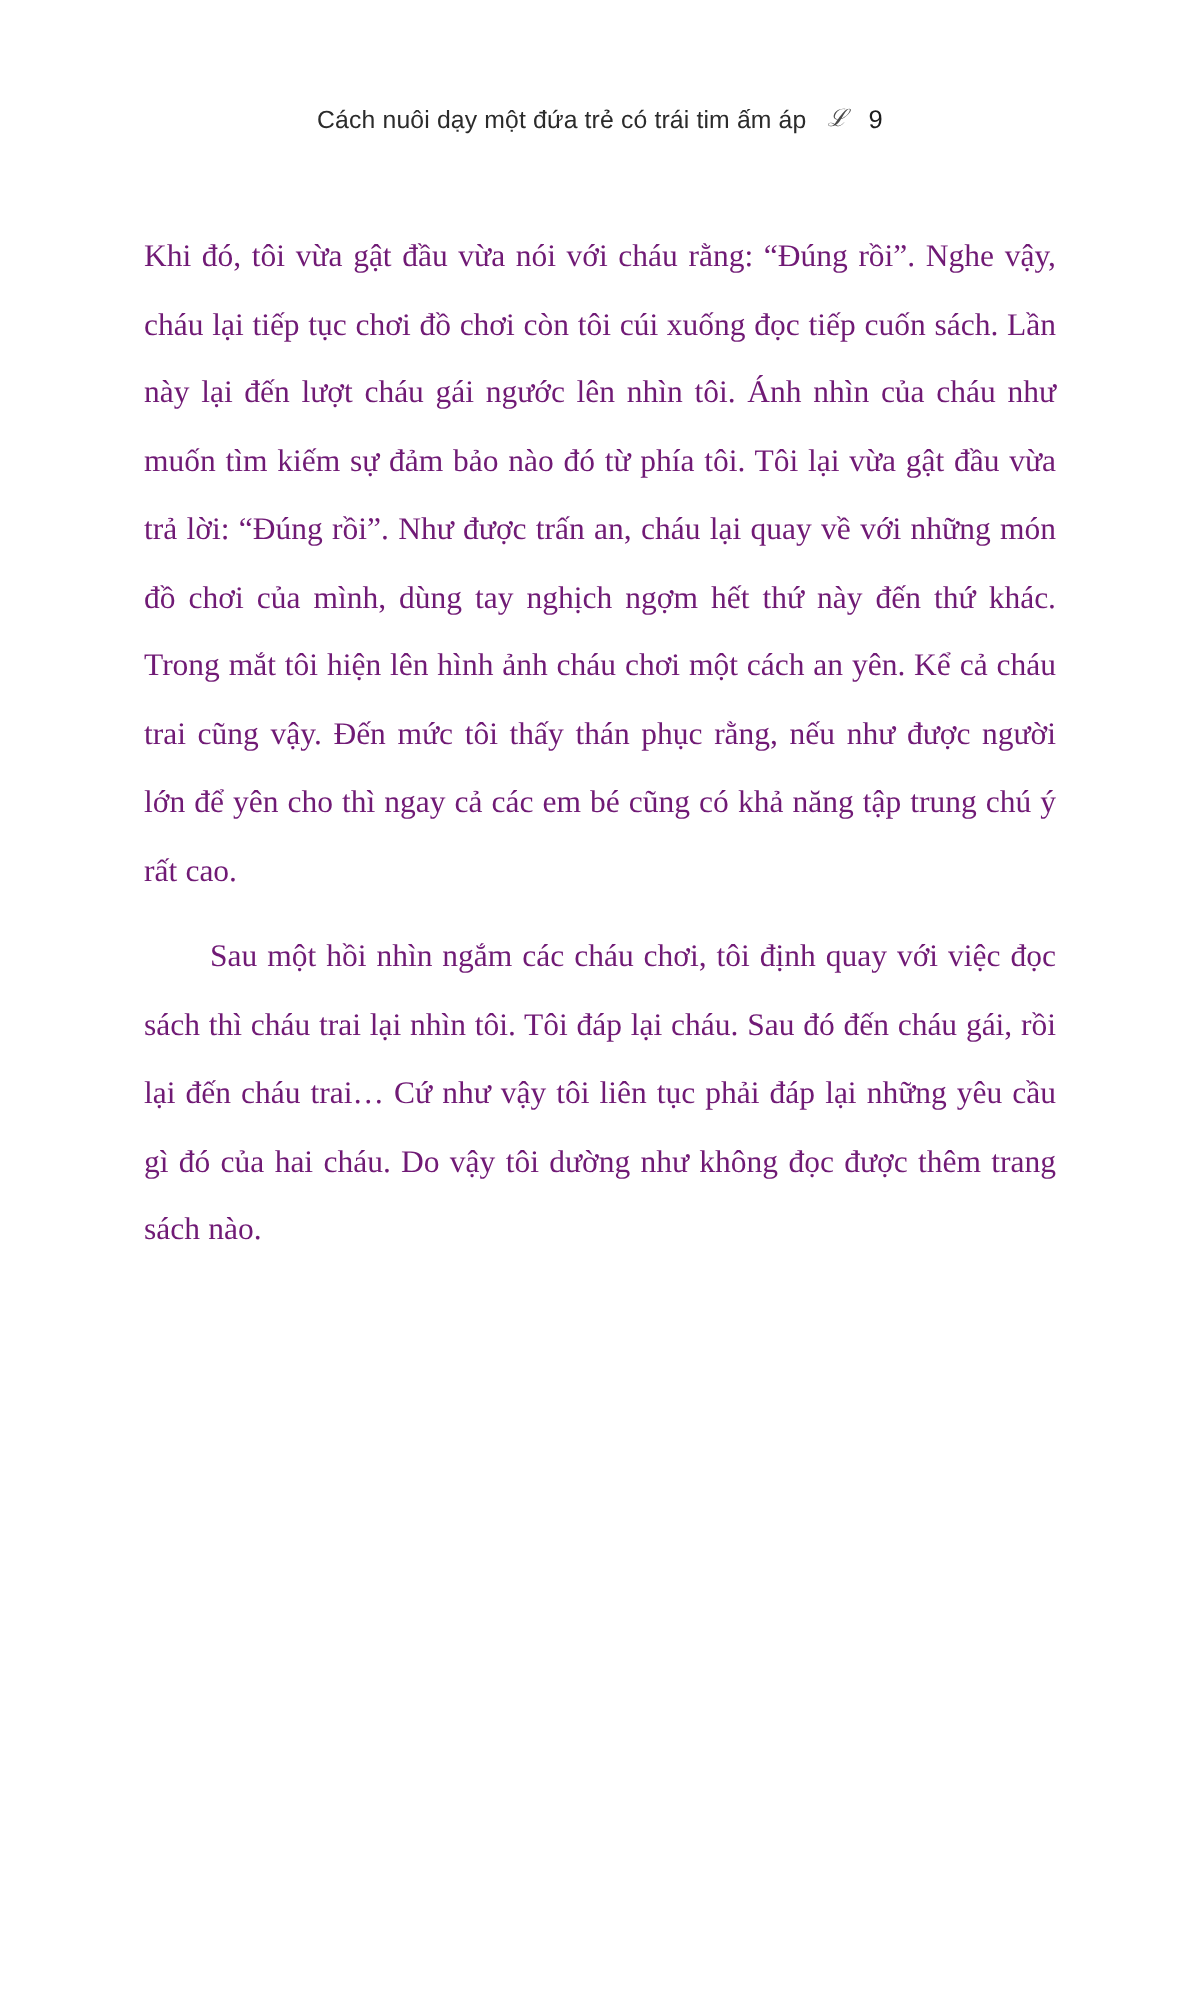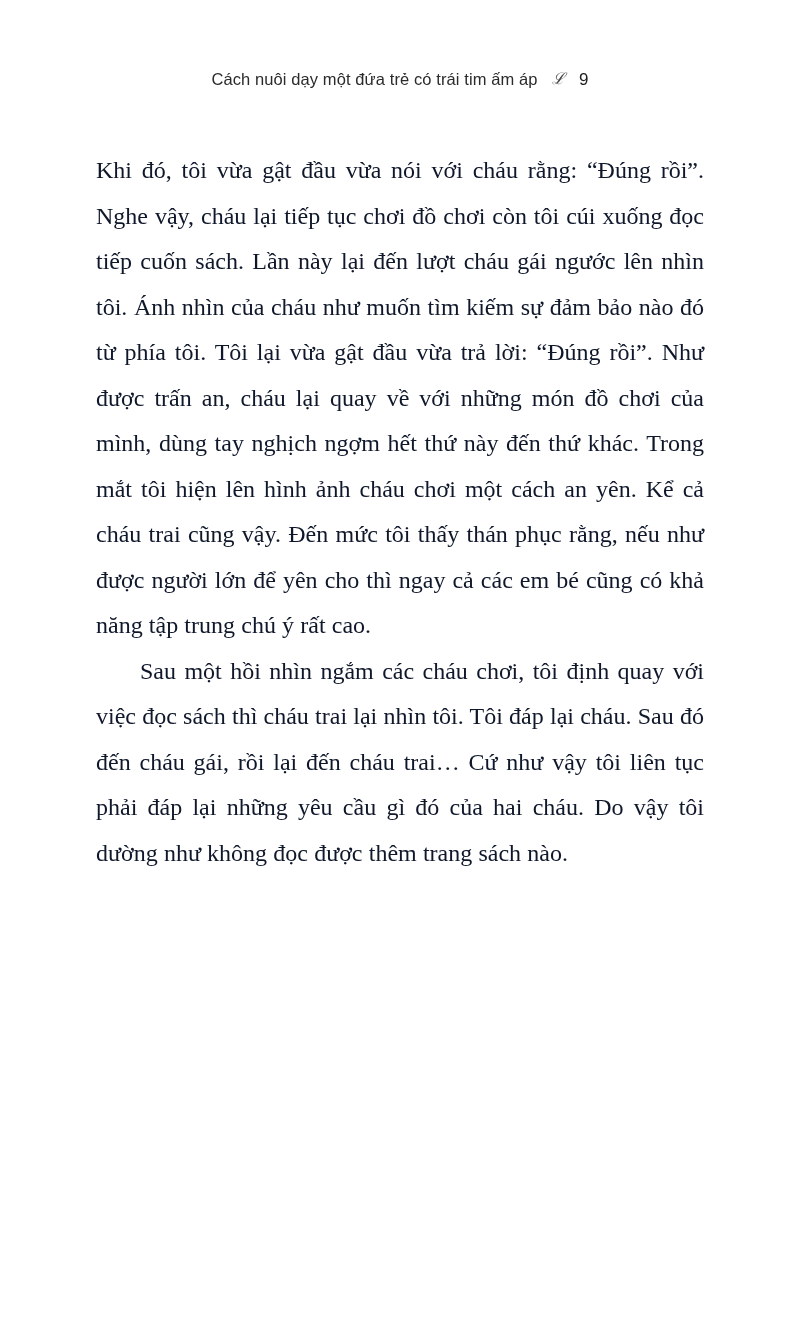--- a/index.html
+++ b/index.html
@@ -47,32 +47,32 @@
     color: #1d1d1d;
   }
   .body-text {
     position: absolute;
     top: 148px;
     left: 96px;
     width: 608px;
   }
   .body-text p {
     margin: 0;
-    font-size: 24px;
+    font-size: 21px;
     line-height: 45.5px;
     text-align: justify;
     text-justify: inter-word;
-    color: #0f172a;
+    color: #701a75;
     word-spacing: 0.2px;
   }
   .body-text p.indent {
     text-indent: 44px;
   }
   .body-text p + p {
-    margin-top: 0;
+    margin-top: 12px;
   }
   .last-line-natural {
     text-align-last: left;
   }
 </style>
 </head>
 <body>
 
 <div class="page">
 

